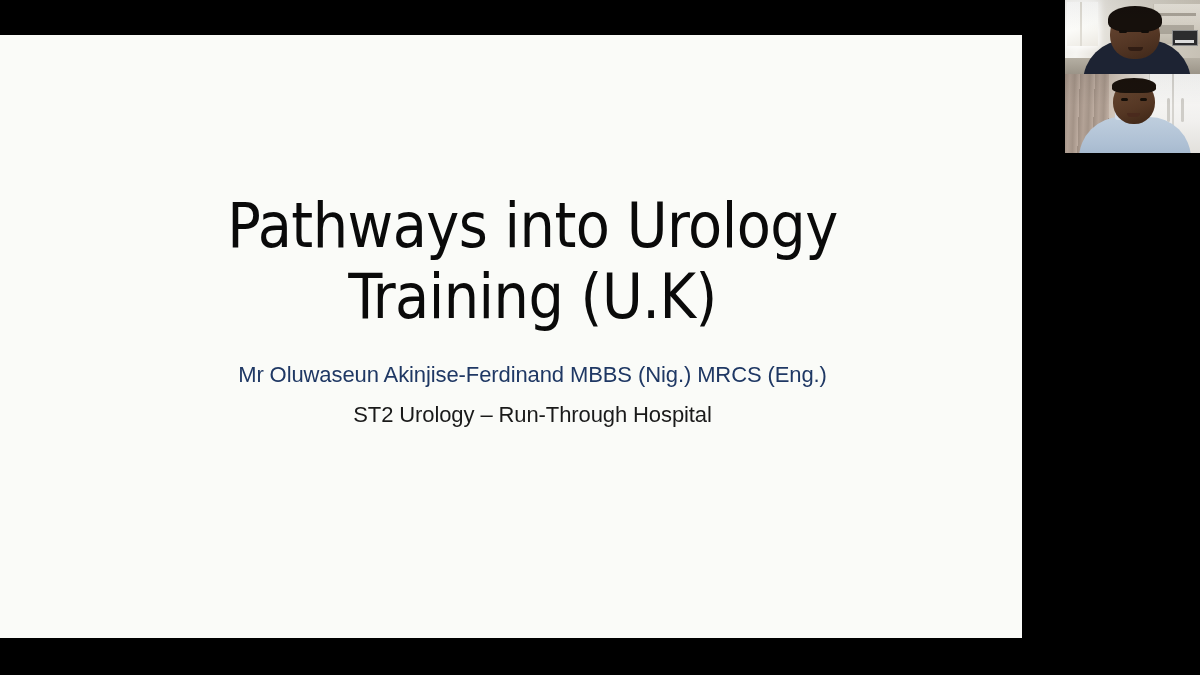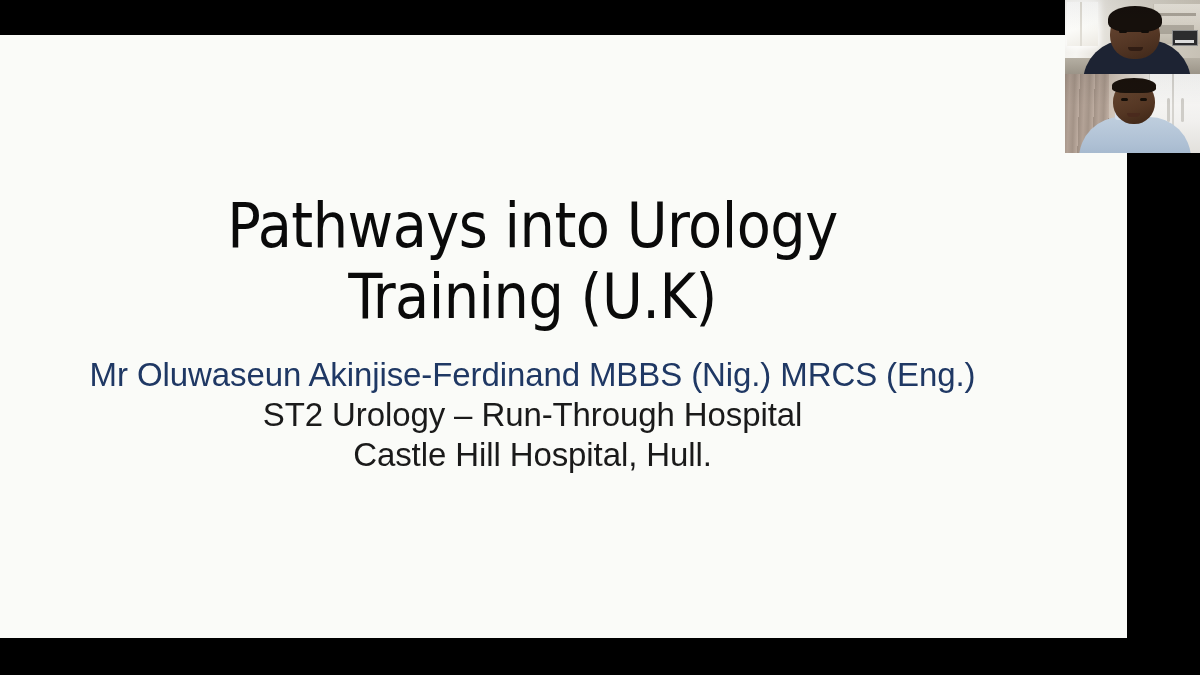--- a/index.html
+++ b/index.html
@@ -20,21 +20,21 @@
     width: 1200px;
     height: 675px;
     background: #000000;
   }
 
   
   #slide {
     position: absolute;
     left: 0;
     top: 35px;
-    width: 1127px;
+    width: 1022px;
     height: 603px;
     background: #FAFBF8;
     overflow: hidden;
   }
 
   #slide-content {
     position: absolute;
     left: 0;
     top: 0;
     width: 1065px;
@@ -59,21 +59,21 @@
   .subtitle-block {
     position: absolute;
     left: 0;
     top: 320px;
     width: 1065px;
     text-align: center;
   }
 
   .sub-line {
     font-family: "Liberation Sans", sans-serif;
-    font-size: 33px;
+    font-size: 22px;
     line-height: 40px;
     font-weight: 400;
     letter-spacing: -0.1px;
   }
   .sub-line.accent { color: #1F3864; }
   .sub-line.dark   { color: #1A1A1A; }
 
   
   #webcam-column {
     position: absolute;
@@ -256,21 +256,20 @@
 
   <div id="slide">
     <div id="slide-content">
 
       <div class="slide-title">Pathways into Urology
 Training (U.K)</div>
 
       <div class="subtitle-block">
         <div class="sub-line accent">Mr Oluwaseun Akinjise-Ferdinand MBBS (Nig.) MRCS (Eng.)</div>
         <div class="sub-line dark">ST2 Urology – Run-Through Hospital</div>
-        <div class="sub-line dark">Castle Hill Hospital, Hull.</div>
       </div>
 
     </div>
   </div>
 
   <div id="webcam-column">
 
     <div class="webcam-tile" id="webcam-tile-1">
       <div class="cam-scene">
         <div class="t1-bg"></div>

